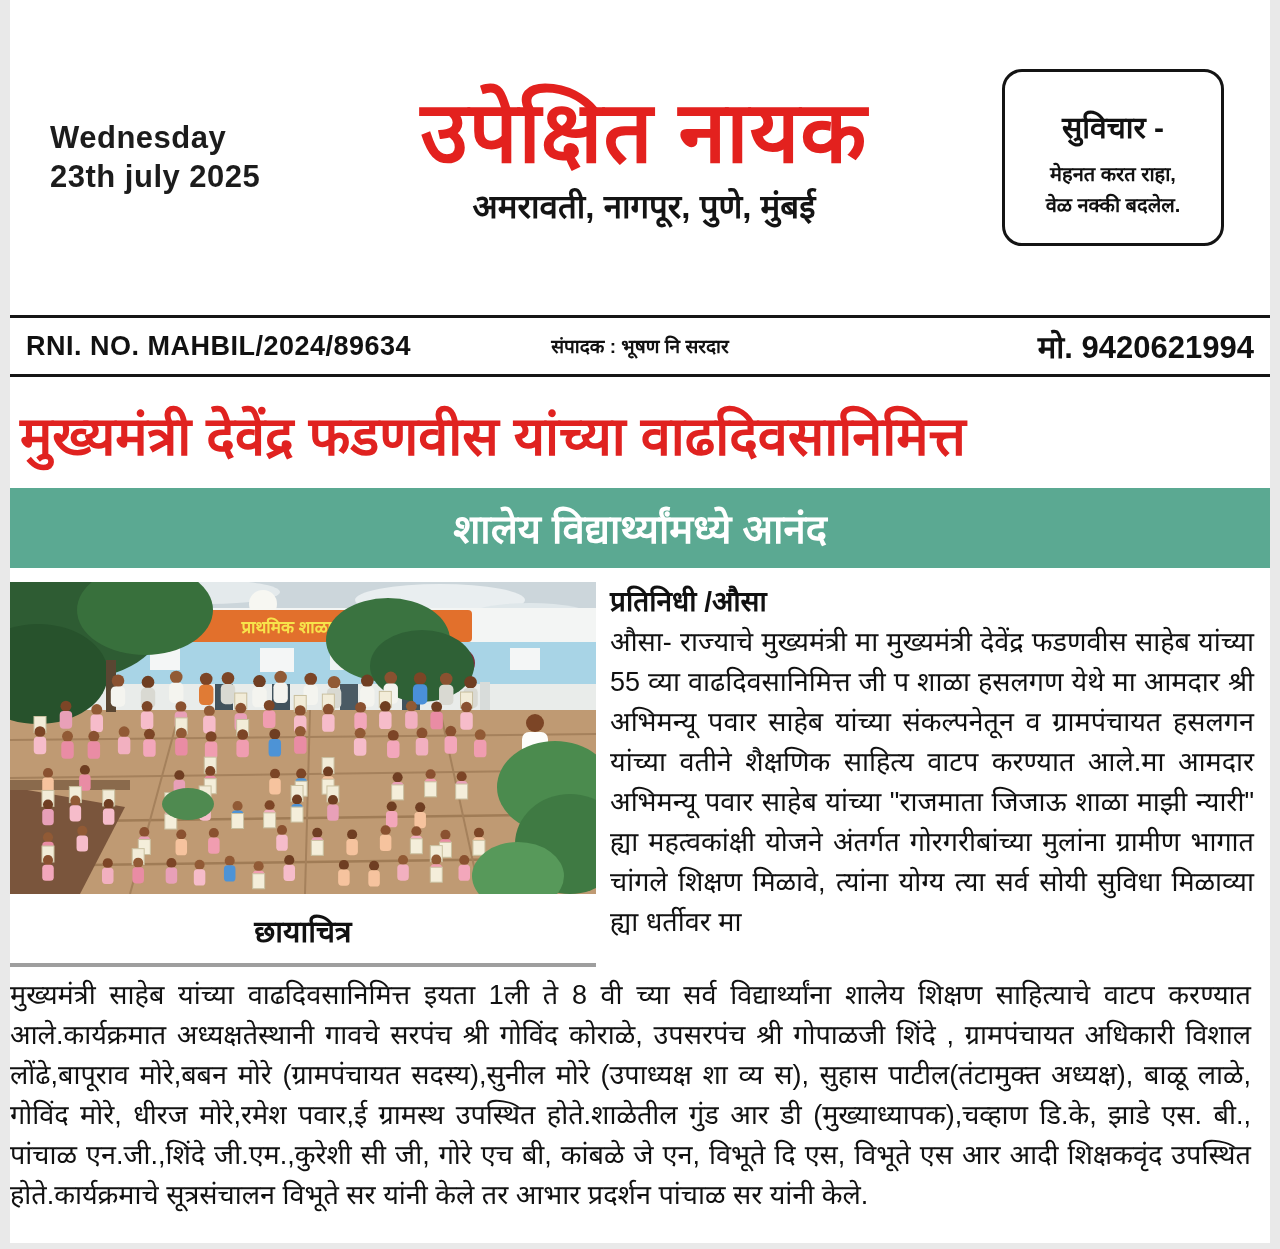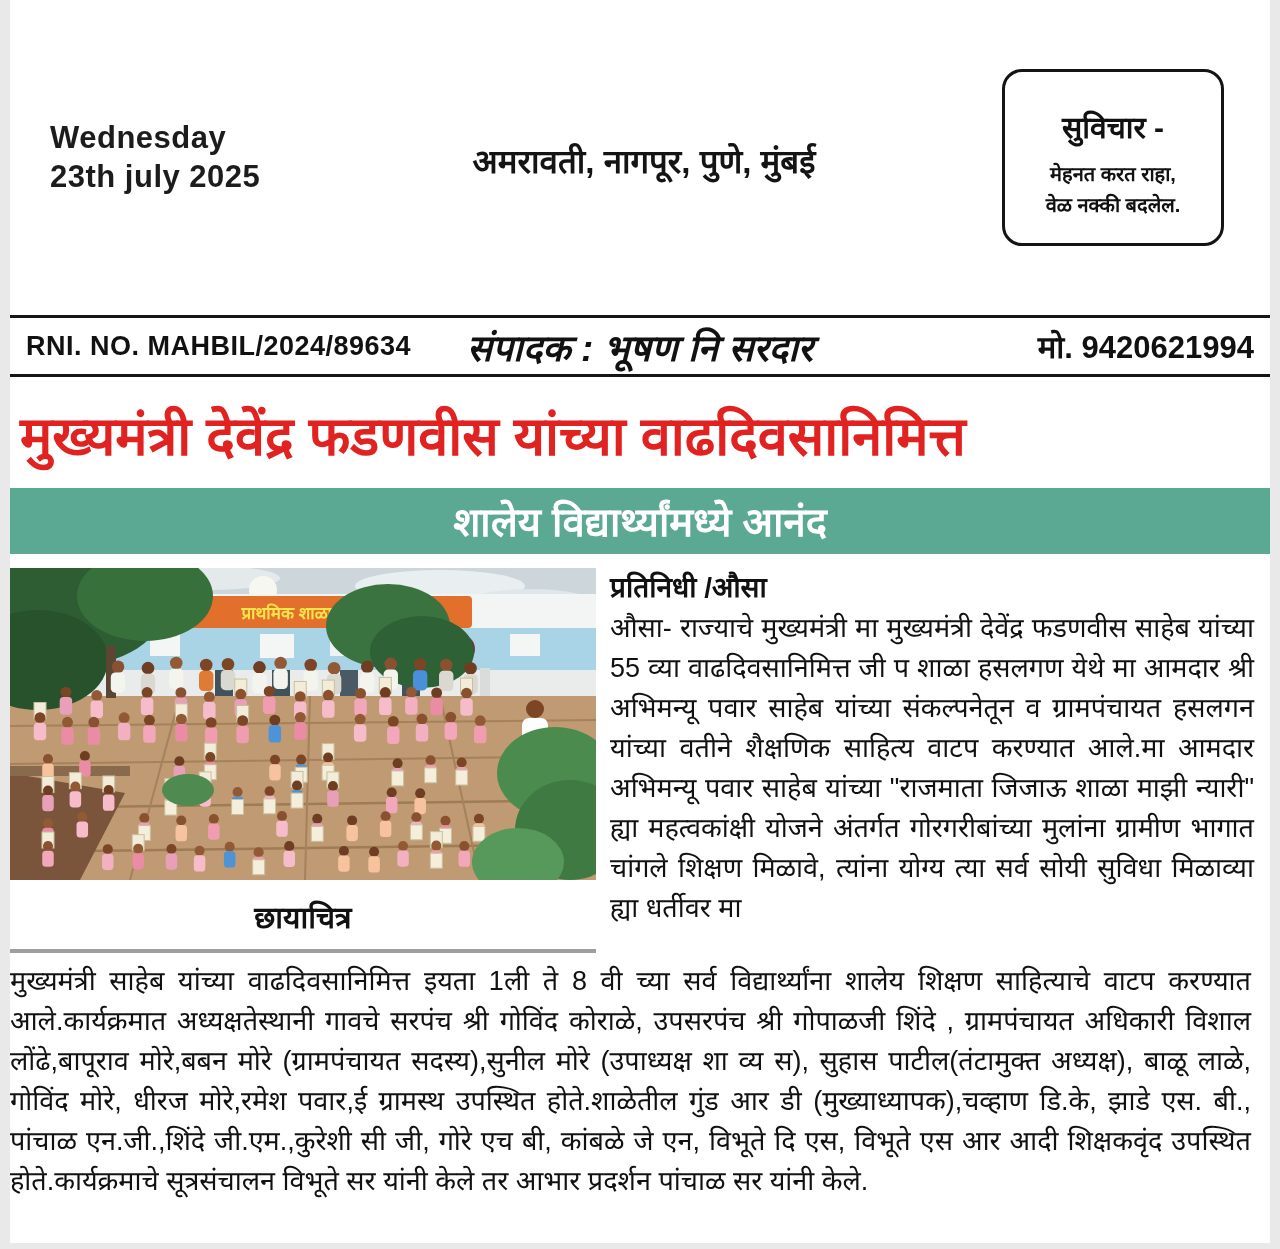--- a/index.html
+++ b/index.html
@@ -64,37 +64,37 @@
   .info-bar {
     display:flex;
     align-items:center;
     border-top:3px solid #161616;
     border-bottom:3px solid #161616;
     height:62px;
     padding:0 16px;
     font-weight:bold;
   }
   .info-rni { flex:1; font-size:27px; letter-spacing:0.5px; }
-  .info-editor { flex:1; font-size:37px; text-align:center;font-style:italic; }
+  .info-editor { flex:1; font-size:19px; text-align:center; }
   .info-mobile { flex:1; font-size:31px; text-align:right; }
 
   
   .headline {
     padding:26px 10px 14px;
     color:#e02220;
     font-weight:bold;
     font-size:54px;
     line-height:1.24;
   }
 
   
   .subhead-banner {
     margin-top:4px;
     background:#5ba992;
-    height:66px;
+    height:80px;
     display:flex;
     align-items:center;
     justify-content:center;
     color:#ffffff;
     font-size:40px;
     font-weight:bold;
   }
 
   
   .main-row {
@@ -134,20 +134,21 @@
 <body>
 
 <div class="page">
 
   <header class="masthead">
     <div class="date-block">
       <div>Wednesday</div>
       <div>23th july 2025</div>
     </div>
     <div class="title-block">
+      <div class="paper-title">उपेक्षित नायक</div>
       <div class="cities">अमरावती, नागपूर, पुणे, मुंबई</div>
     </div>
     <div class="quote-box">
       <div class="quote-title">सुविचार -</div>
       <div class="quote-line">मेहनत करत राहा,</div>
       <div class="quote-line">वेळ नक्की बदलेल.</div>
     </div>
   </header>
 
   <div class="info-bar">

